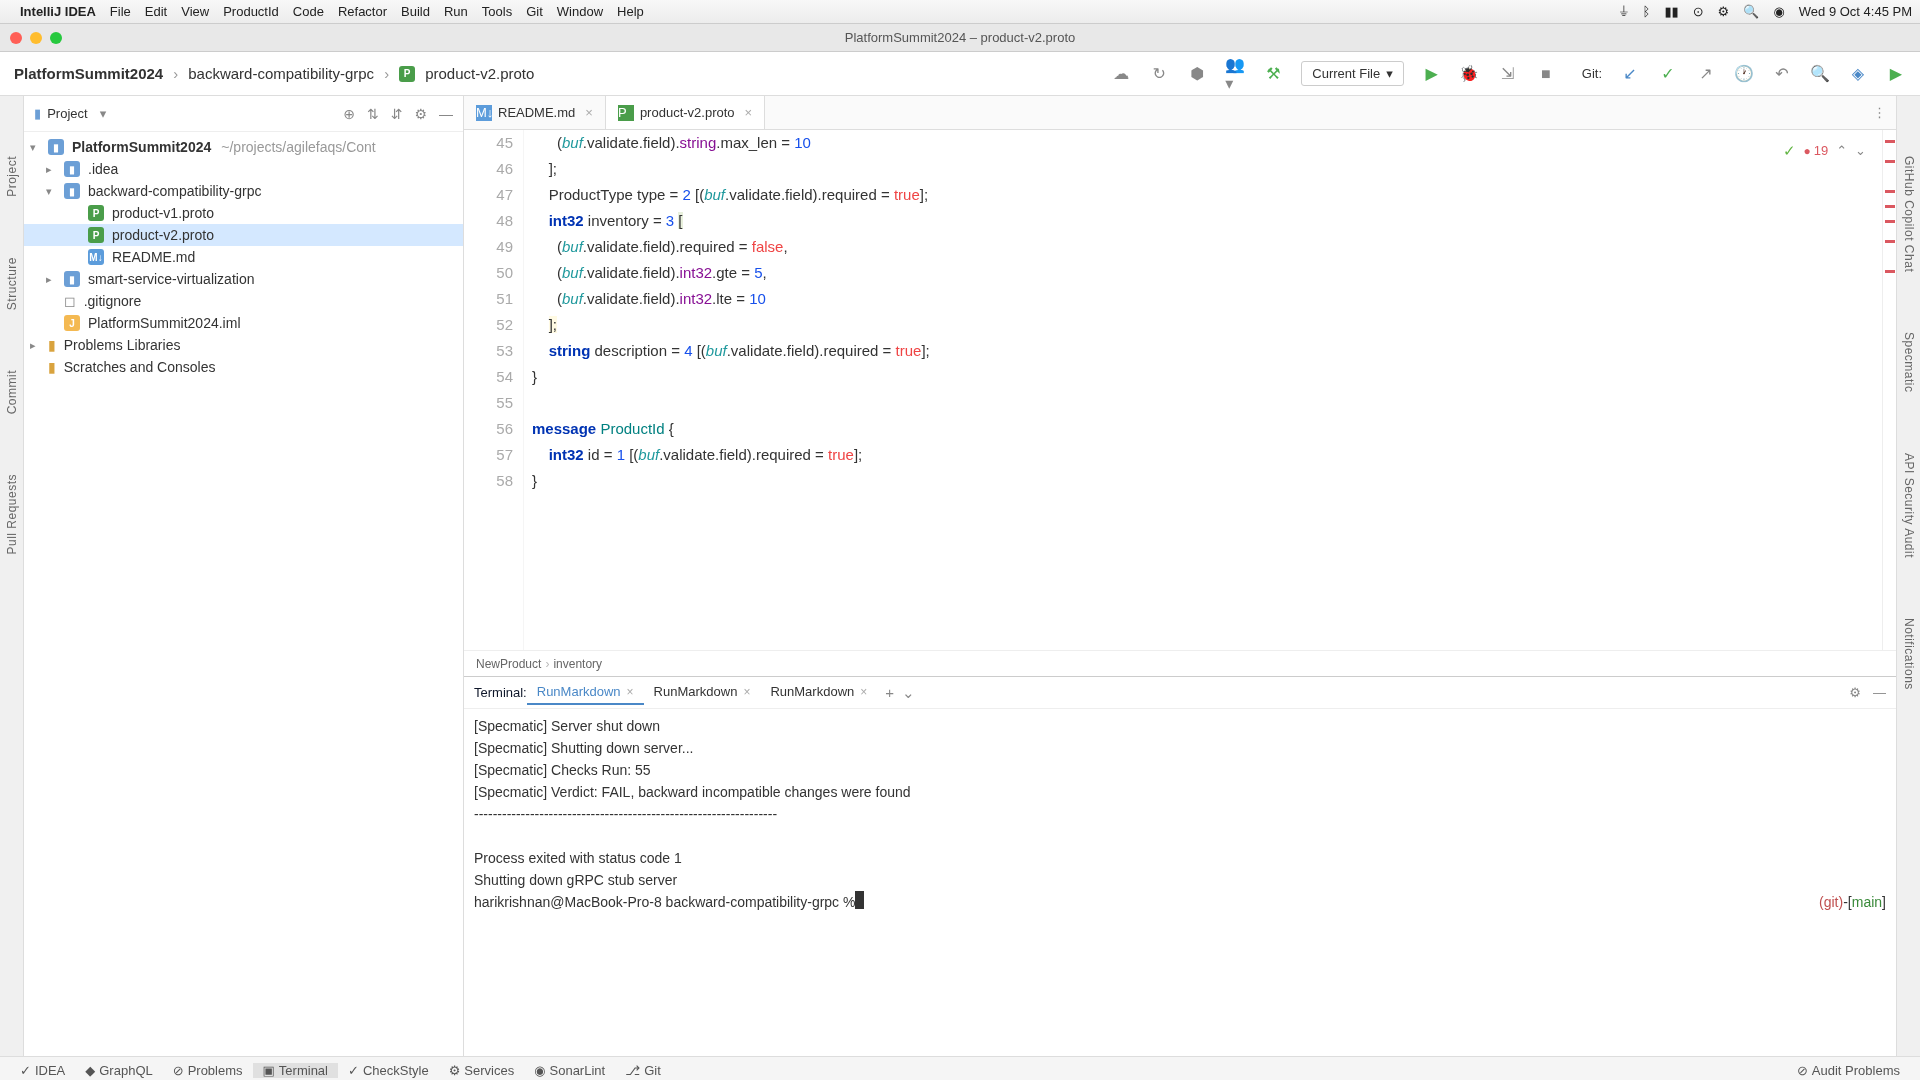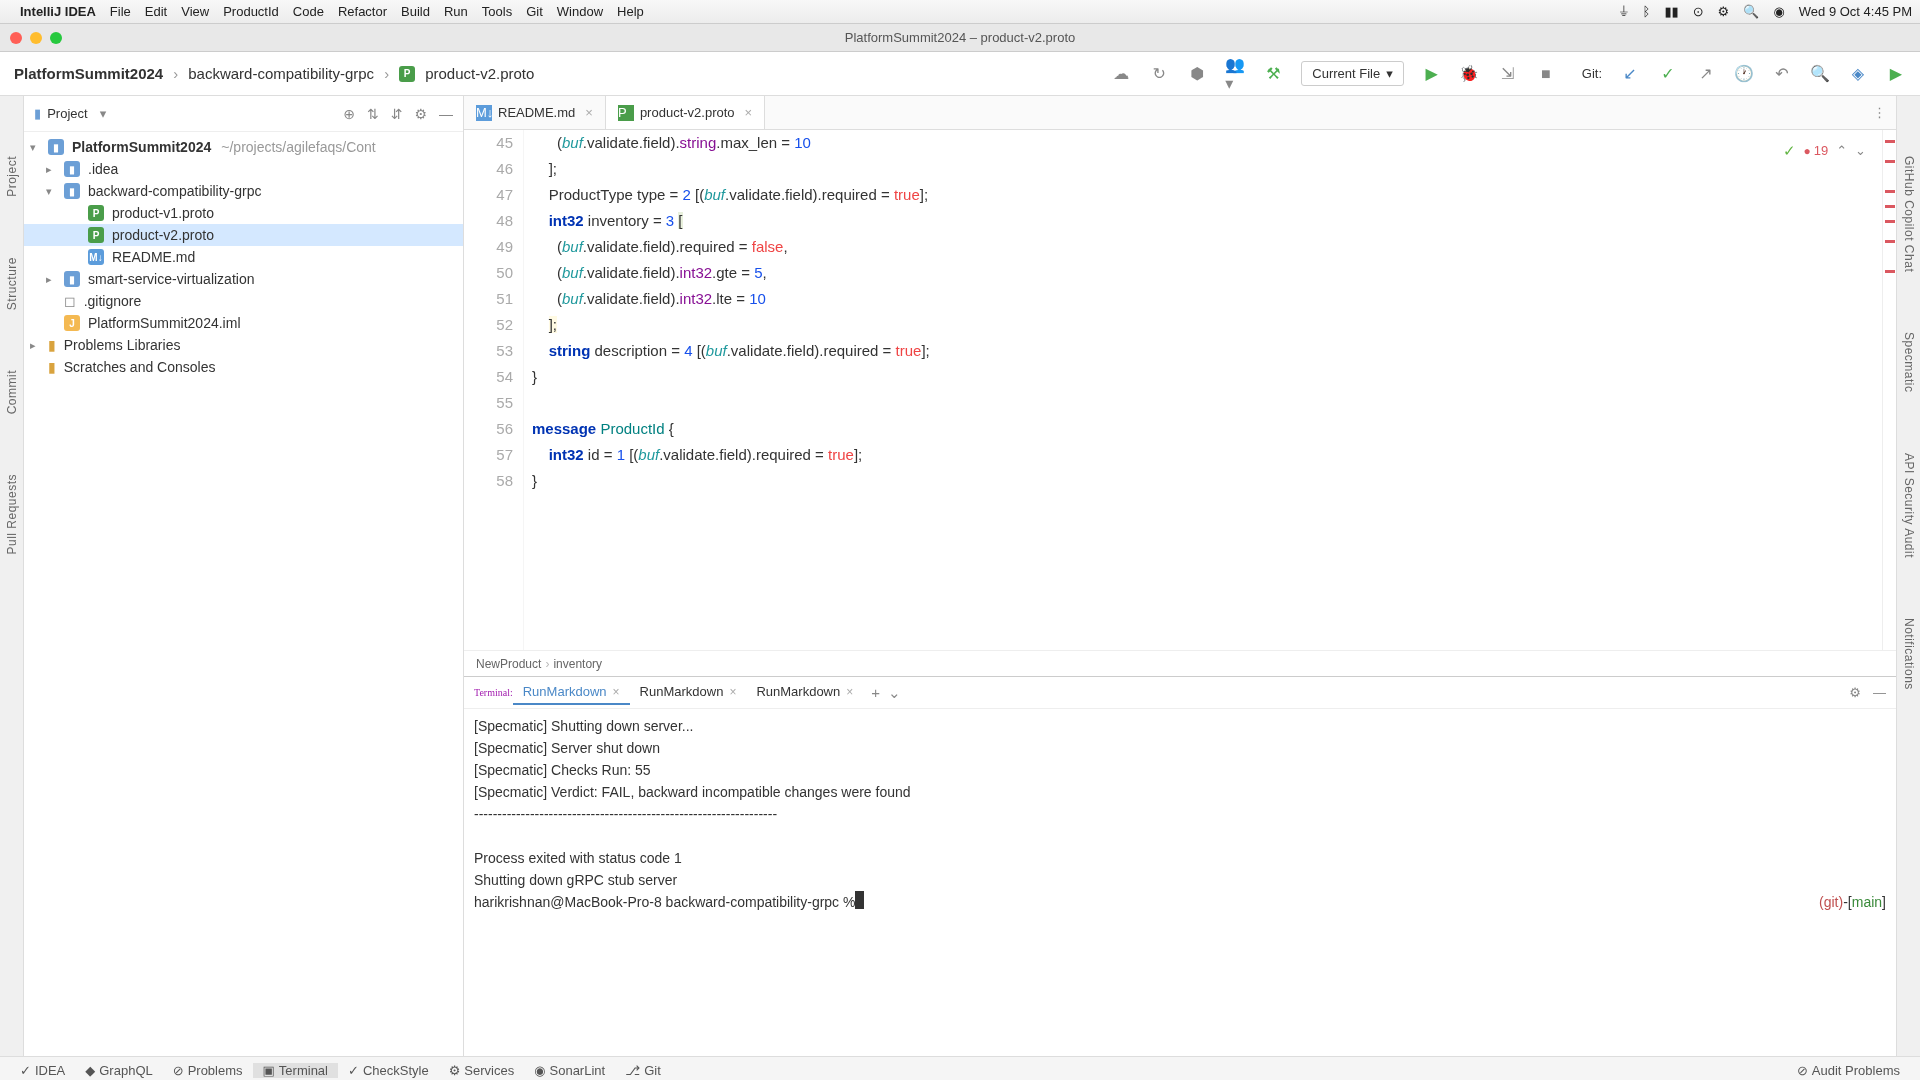--- a/index.html
+++ b/index.html
@@ -65,21 +65,21 @@
 .field{color:#871094;}
 .code-status{position:absolute;right:30px;top:8px;display:flex;align-items:center;gap:8px;font-size:13px;}
 .code-status .err{color:#db5860;display:flex;align-items:center;gap:3px;}
 .code-status .ok{color:#62b543;font-size:15px;}
 .errorstripe{width:14px;background:#fff;border-left:1px solid #eee;position:relative;}
 .errorstripe .mark{position:absolute;left:2px;width:10px;height:3px;}
 .breadcrumb2{height:26px;border-top:1px solid #eee;padding:0 12px;font-size:12px;display:flex;align-items:center;gap:4px;color:#666;}
 .breadcrumb2 .sep{color:#bbb;}
 .terminal{background:#fff;border-top:1px solid #ccc;display:flex;flex-direction:column;}
 .termtabs{height:32px;display:flex;align-items:center;padding:0 10px;border-bottom:1px solid #eee;}
-.termtabs .label{font-size:10px;color:#a21caf;font-family:Liberation Serif, serif;}
+.termtabs .label{font-size:13px;color:#0f172a;}
 .termtabs .ttab{display:flex;align-items:flex-end;gap:6px;padding:4px 10px;font-size:13px;border-bottom:2px solid transparent;}
 .termtabs .ttab.active{border-bottom-color:#4a88c7;color:#4a88c7;}
 .termtabs .ttab .x{color:#aaa;font-size:12px;}
 .termtabs .add{margin-left:8px;color:#888;font-size:15px;}
 .termtabs .tools{margin-left:auto;display:flex;gap:12px;color:#888;}
 .termbody{flex:1;padding:6px 10px;font-family:Monaco,Consolas,monospace;font-size:14px;line-height:22px;color:#333;overflow:hidden;}
 .termbody .prompt{color:#333;}
 .termbody .git{color:#c05050;}
 .termbody .branch{color:#3a8a3a;}
 .cursor{display:inline-block;width:9px;height:18px;background:#333;vertical-align:middle;}
@@ -330,22 +330,22 @@
             <span class="x">×</span>
           </div>
         <span class="add">+</span>
         <span class="add">⌄</span>
         <div class="tools">
           <span>⚙</span>
           <span>—</span>
         </div>
       </div>
       <div class="termbody">
+<div>[Specmatic] Server shut down</div>
 <div>[Specmatic] Shutting down server...</div>
-<div>[Specmatic] Server shut down</div>
 <div></div>
 <div></div>
 <div></div>
 <div>[Specmatic] Checks Run: 55</div>
 <div>[Specmatic] Verdict: FAIL, backward incompatible changes were found</div>
 <div>-----------------------------------------------------------------</div>
 <div>&nbsp;</div>
 <div>Process exited with status code 1</div>
 <div>Shutting down gRPC stub server</div>
 <div style="display:flex;">

